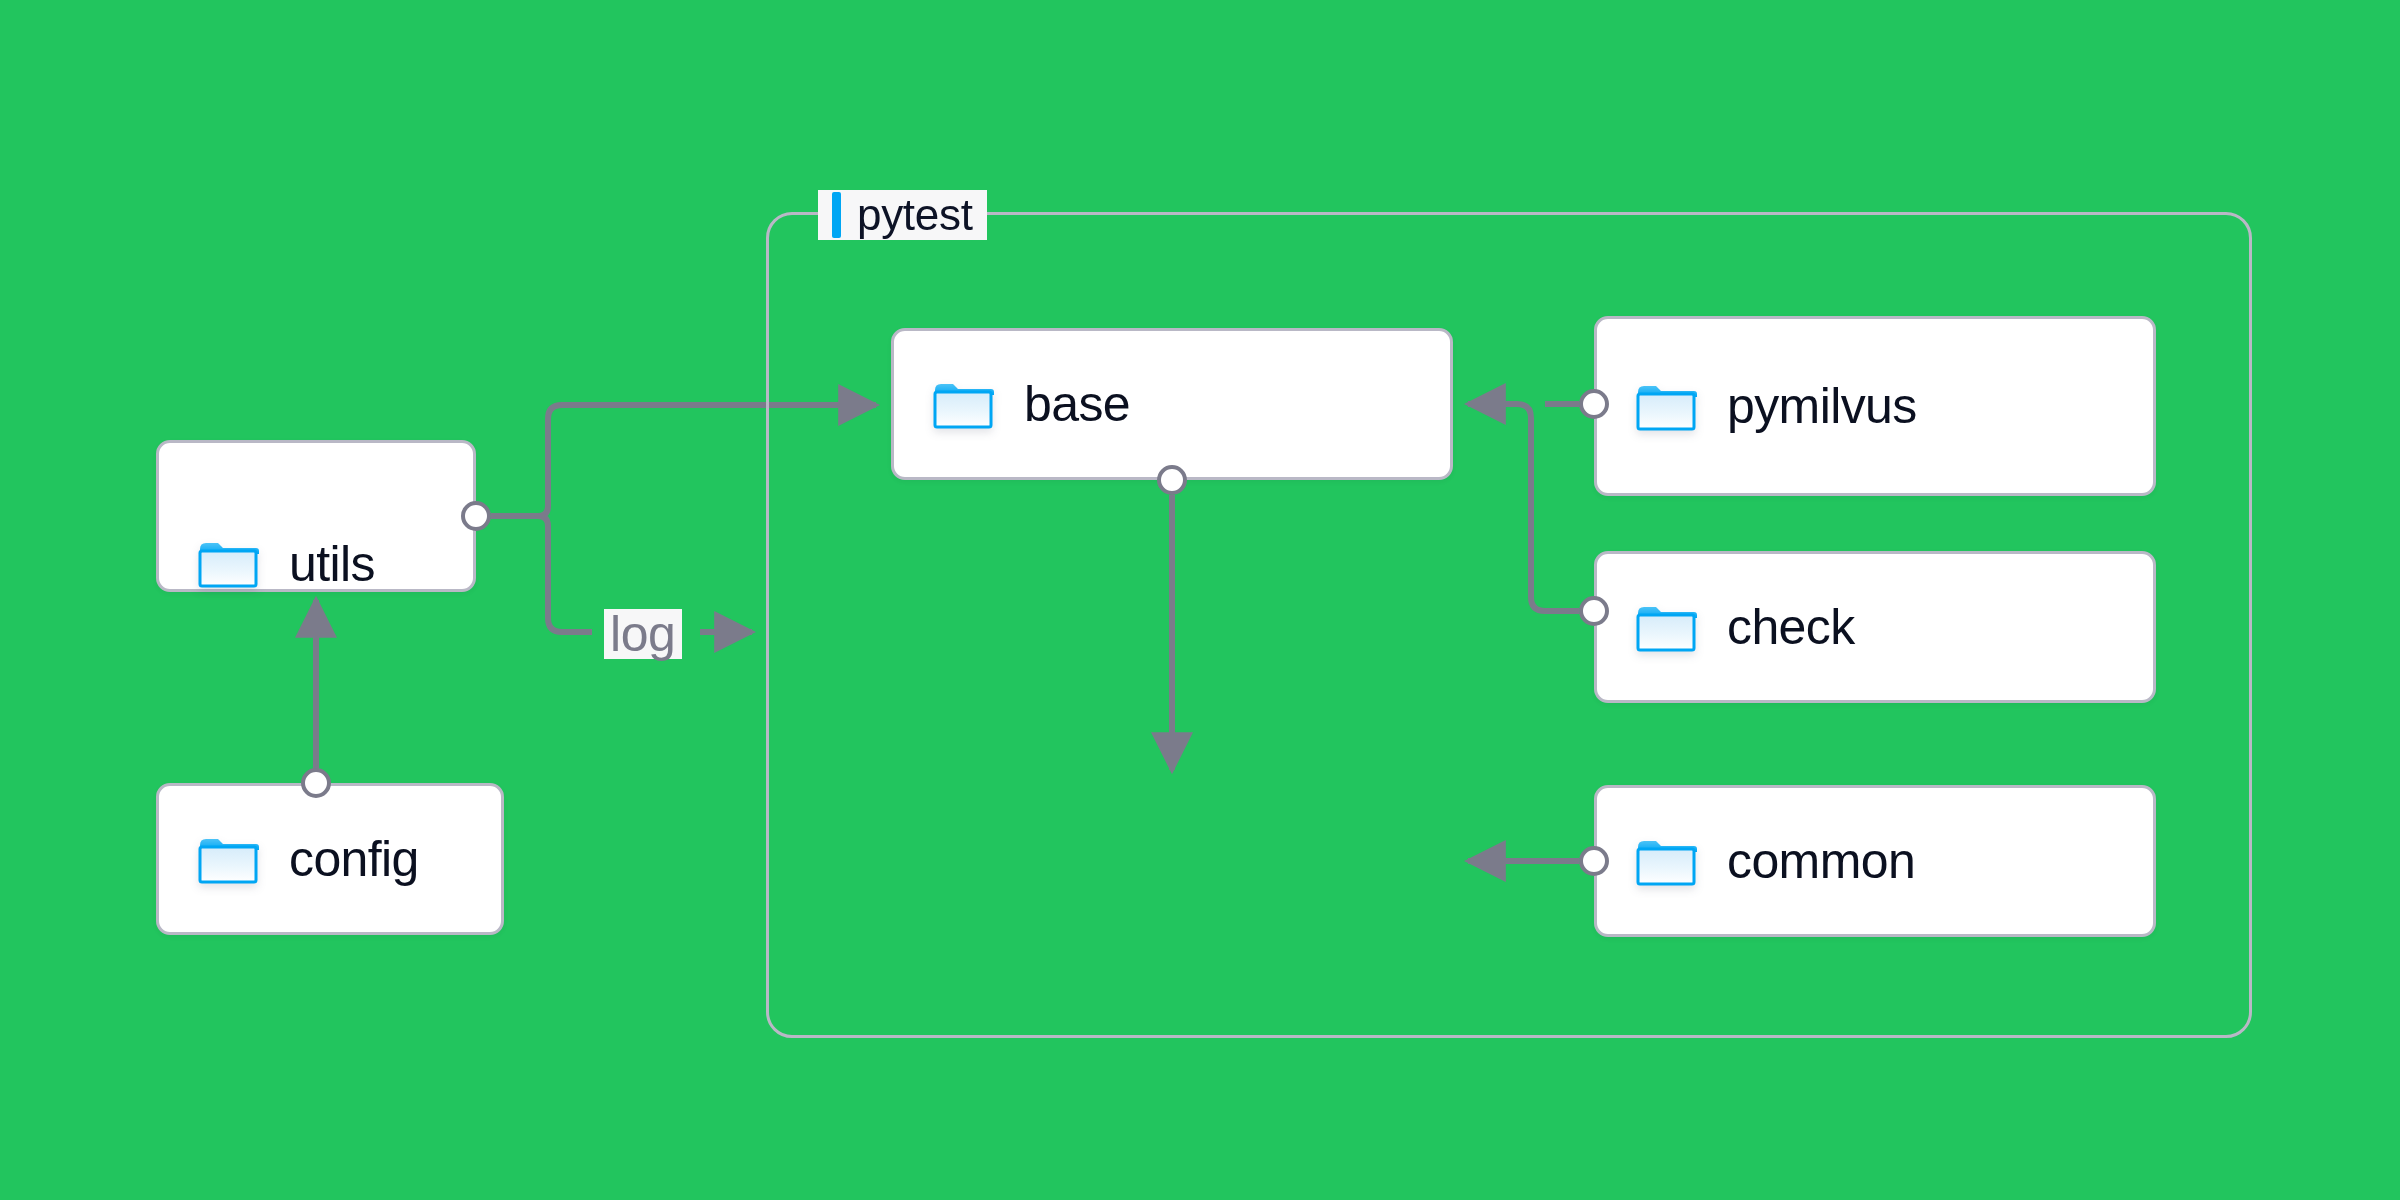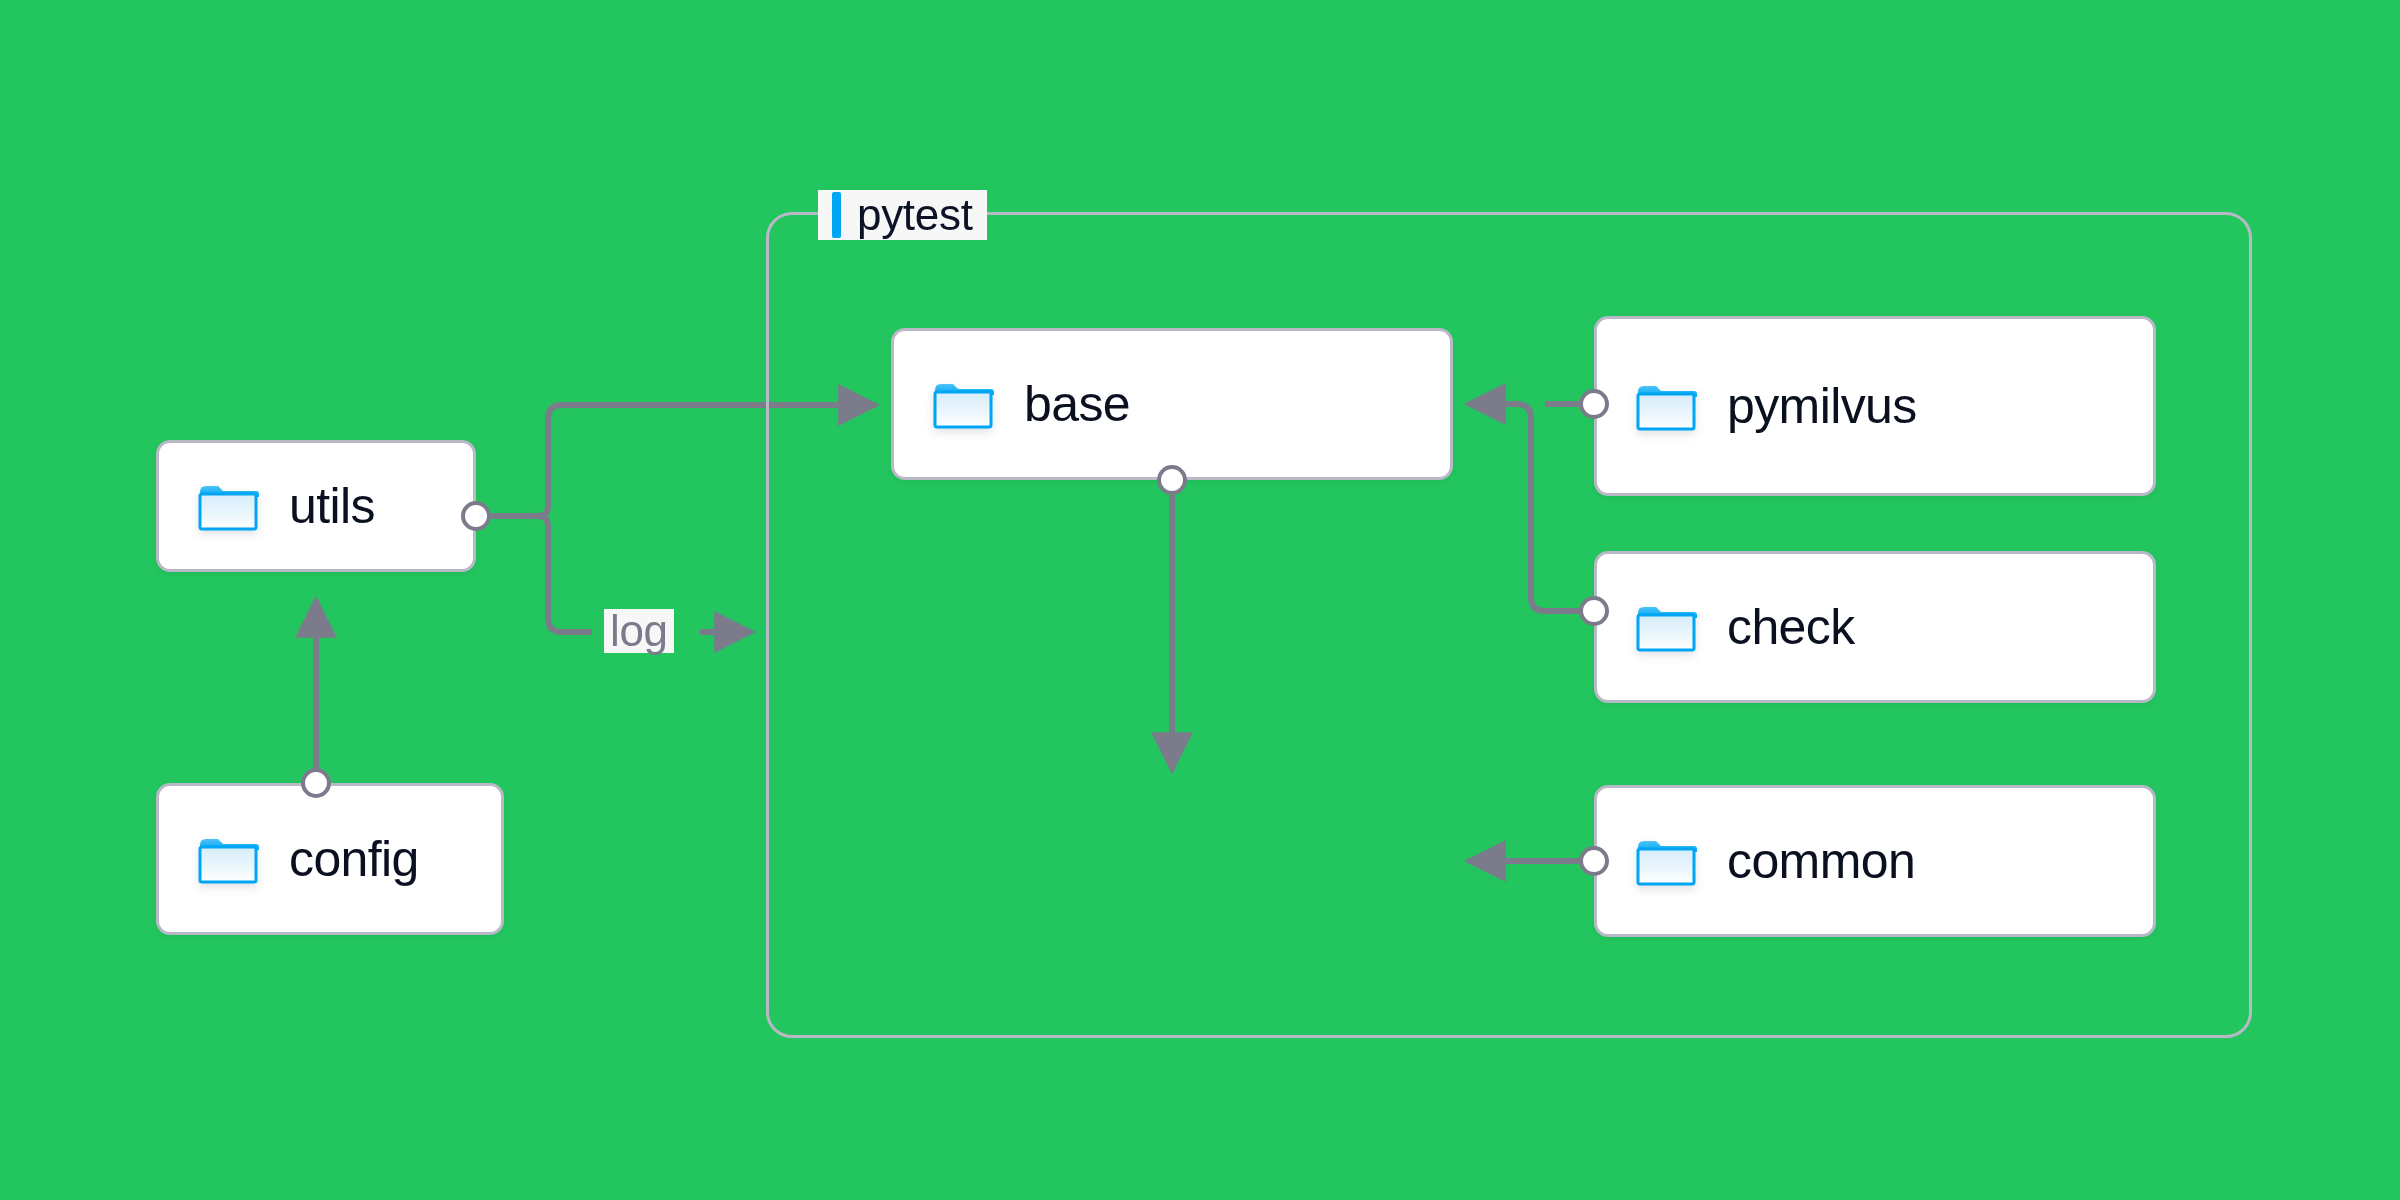--- a/index.html
+++ b/index.html
@@ -95,21 +95,21 @@
     border-radius: 50%;
     background: #ffffff;
     border: 4px solid #7b7b8b;
     box-sizing: border-box;
     z-index: 5;
   }
 
   
   .edge-label {
     position: absolute;
-    font-size: 44px;
+    font-size: 50px;
     color: #7b7b8b;
     letter-spacing: -0.4px;
     z-index: 3;
     background: #f7f7f8;
     padding: 0 6px;
     line-height: 1;
   }
 </style>
 </head>
 <body>
@@ -152,21 +152,21 @@
 
   <div class="group-box" style="left:766px; top:212px; width:1480px; height:820px;"></div>
 
   <div class="group-label" style="left:818px; top:190px;">
     <span class="group-accent"></span>
     <span class="group-title">pytest</span>
   </div>
 
   <div class="edge-label" style="left:604px; top:609px;">log</div>
 
-  <div class="node" style="left:156px; top:440px; width:320px; height:132px;">
+  <div class="node" style="left:156px; top:440px; width:320px; height:152px;align-items:flex-end;">
     <span class="folder-icon">
       <svg viewBox="0 0 62 52" width="62" height="52">
         <path d="M3 12 q0-6 6-6 h12 l5 5 h33 q3 0 3 3 v3 H3 z" fill="url(#folderTabGrad)"></path>
         <rect x="3" y="14" width="56" height="35" rx="2" fill="url(#folderGrad)" stroke="#00a6f4" stroke-width="3"></rect>
       </svg>
     </span>
     <span class="node-label">utils</span>
   </div>
   <div class="handle" style="left:461px; top:501px;"></div>
 

